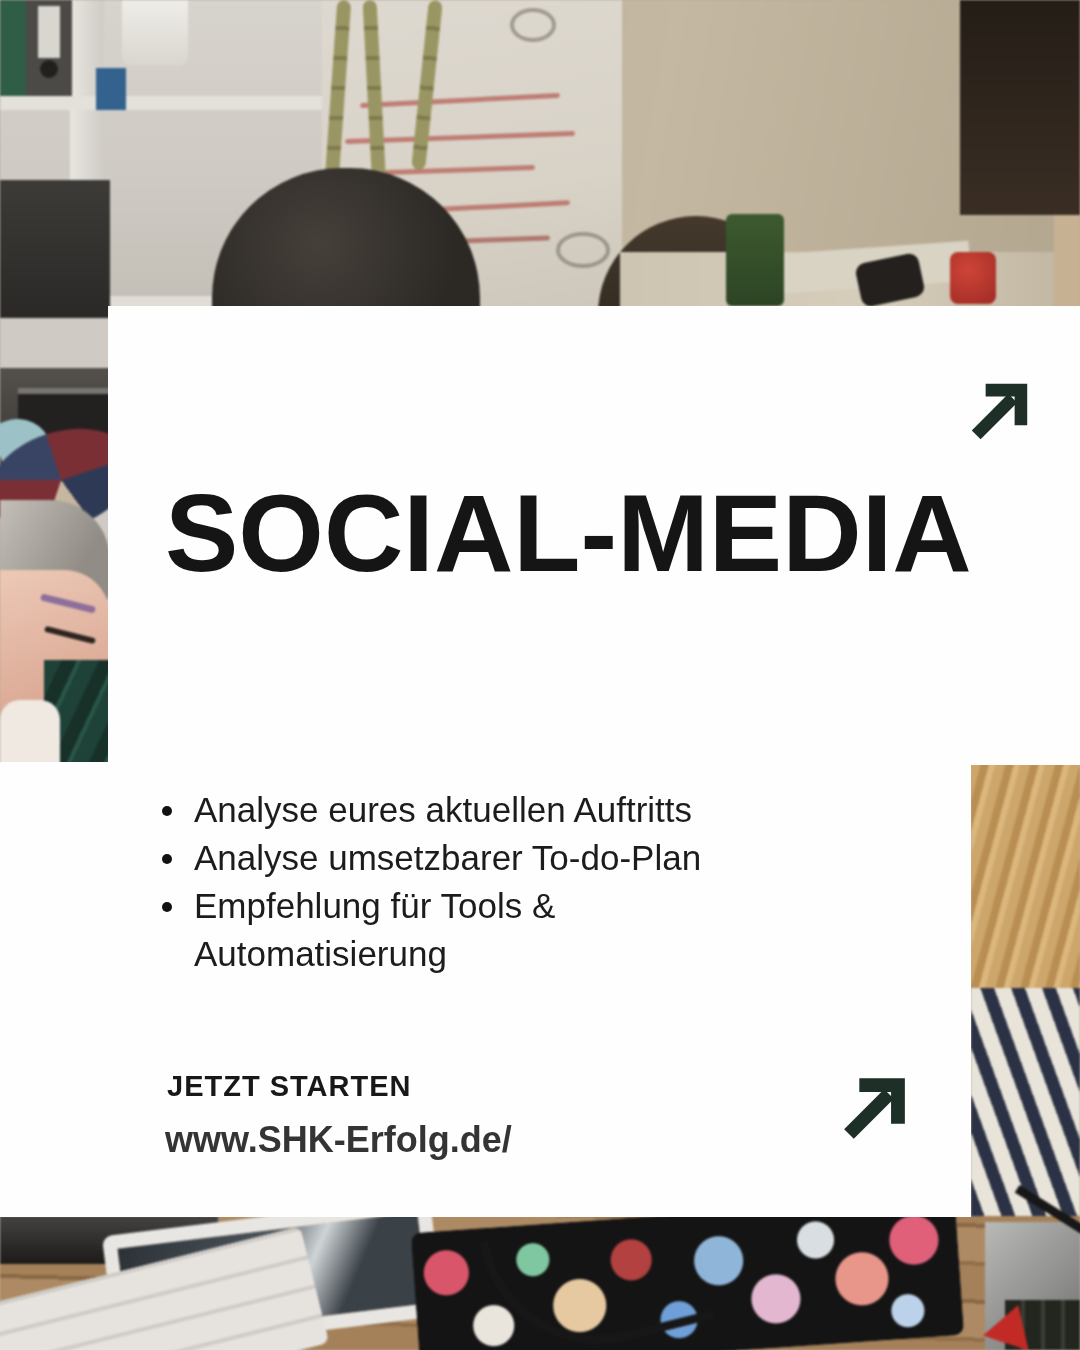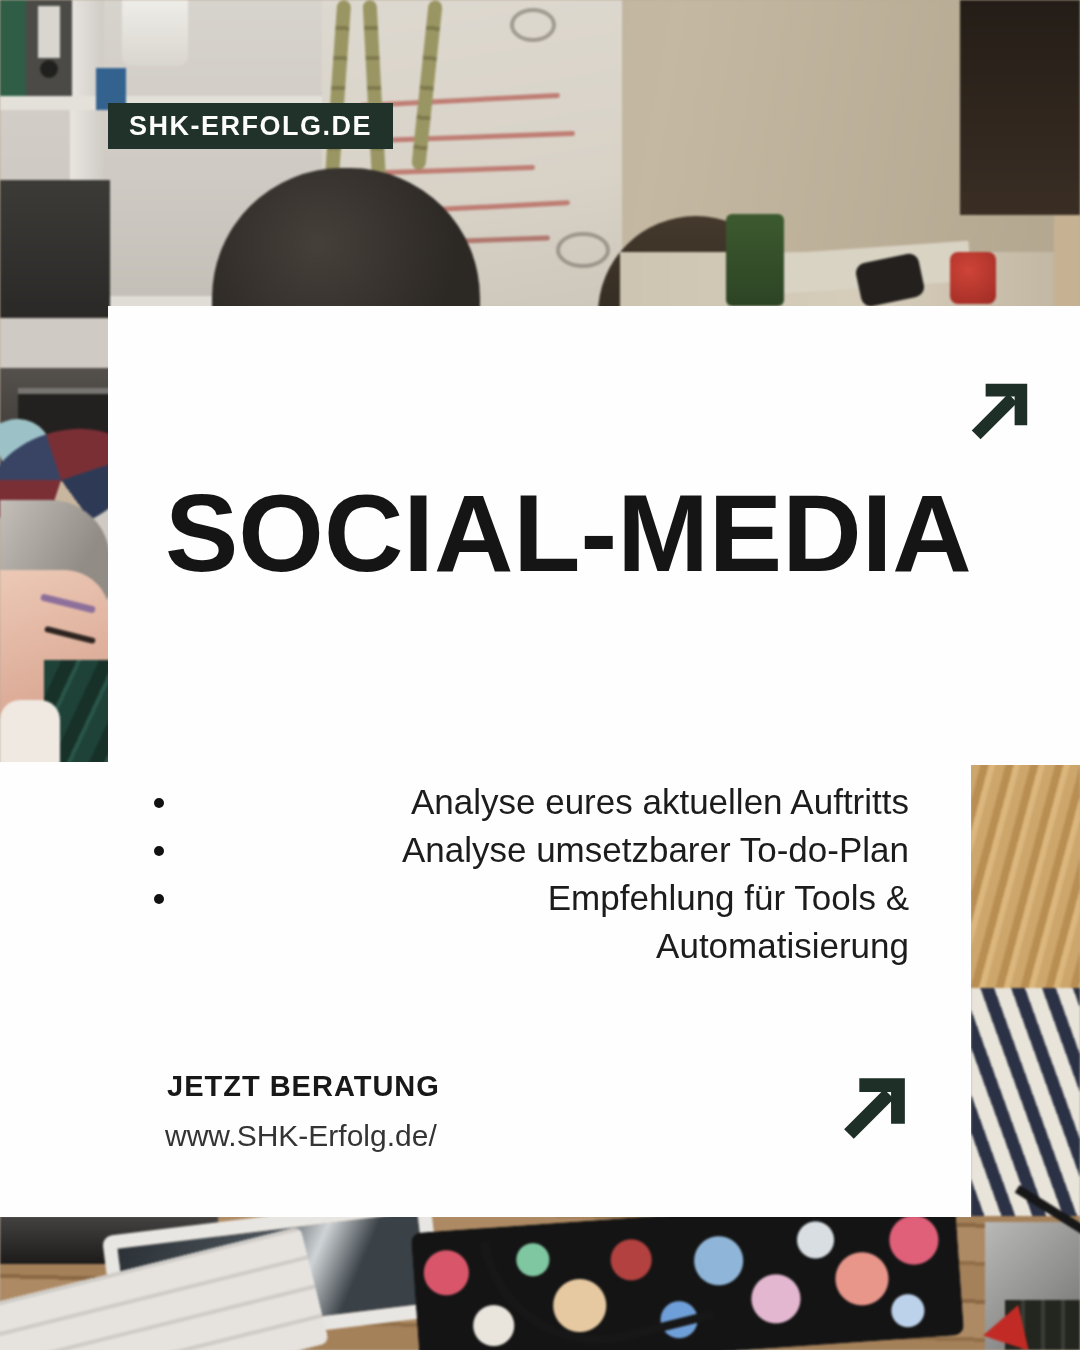--- a/index.html
+++ b/index.html
@@ -118,28 +118,28 @@
   .card-bottom{left:0;top:762px;width:971px;height:455px;}
   .badge{position:absolute;left:108px;top:103px;height:46px;padding:0 21px;
     display:flex;align-items:center;background:#20322a;color:#fdfdfd;
     font-size:27px;font-weight:700;letter-spacing:1.5px;}
   .headline{position:absolute;left:57px;top:168px;color:#151515;
     font-size:110px;line-height:117px;font-weight:800;letter-spacing:0;}
   .arrow{position:absolute;}
   .arrow svg{display:block;}
   .arrow-top{left:860px;top:74px;width:63px;height:63px;}
   .arrow-bottom{left:840px;top:311px;width:69px;height:71px;}
-  .bullets{position:absolute;left:141px;top:8px;width:760px;margin:8px;padding:0;list-style:none;text-align:right;}
+  .bullets{position:absolute;left:141px;top:8px;width:760px;margin:16px;padding:0;list-style:none;}
   .bullets li{position:relative;padding-left:37px;font-size:35px;line-height:48px;
     color:#1c1c1c;white-space:pre-line;}
   .bullets li::before{content:"";position:absolute;left:5px;top:20px;width:10px;height:10px;
     border-radius:50%;background:#111;}
   .cta{position:absolute;left:167px;top:308px;font-size:29px;font-weight:800;
     letter-spacing:1px;color:#181818;}
-  .url{position:absolute;left:165px;top:357px;font-size:30px;font-weight:400;color:#343434;text-align:right;}
+  .url{position:absolute;left:165px;top:357px;font-size:36px;font-weight:700;color:#343434;text-align:right;}
 </style>
 </head>
 <body>
 
 <div class="canvas">
 
   <div class="photo">
     <div class="ph wall"></div>
     <div class="ph wardrobe"></div>
     <div class="ph shelf-unit"></div>
@@ -195,44 +195,41 @@
     <div class="ph wlap-screen"></div>
     <div class="ph wlap-kb"></div>
     <div class="ph sticker-lap"></div>
     <div class="ph silver-lap"></div>
     <div class="ph silver-keys"></div>
     <div class="ph red-logo"></div>
     <div class="ph cable"></div>
     <div class="ph cable2"></div>
   </div>
 
-  <div class="badge">
-    <span>SHK-ERFOLG.DE</span>
-  </div>
 
   <div class="card card-top">
     <div class="arrow arrow-top">
       <svg viewBox="0 0 100 100" width="63" height="63">
         <path d="M28 6 H94 V72 H74 V26 H28 Z" fill="#1d2f27"></path>
         <polygon points="6,80 20,94 78,36 64,22" fill="#1d2f27"></polygon>
       </svg>
     </div>
     <div class="headline">
       <div>SOCIAL-MEDIA</div>
     </div>
   </div>
 
   <div class="card card-bottom">
     <ul class="bullets">
       <li>Analyse eures aktuellen Auftritts</li>
       <li>Analyse umsetzbarer To-do-Plan</li>
       <li>Empfehlung für Tools &amp;
 Automatisierung</li>
     </ul>
-    <div class="cta">JETZT BERATUNG</div>
+    <div class="cta">JETZT STARTEN</div>
     <div class="url">www.SHK-Erfolg.de/</div>
     <div class="arrow arrow-bottom">
       <svg viewBox="0 0 100 100" width="69" height="71">
         <path d="M28 6 H94 V72 H74 V26 H28 Z" fill="#1d2f27"></path>
         <polygon points="6,80 20,94 78,36 64,22" fill="#1d2f27"></polygon>
       </svg>
     </div>
   </div>
 
 </div>

